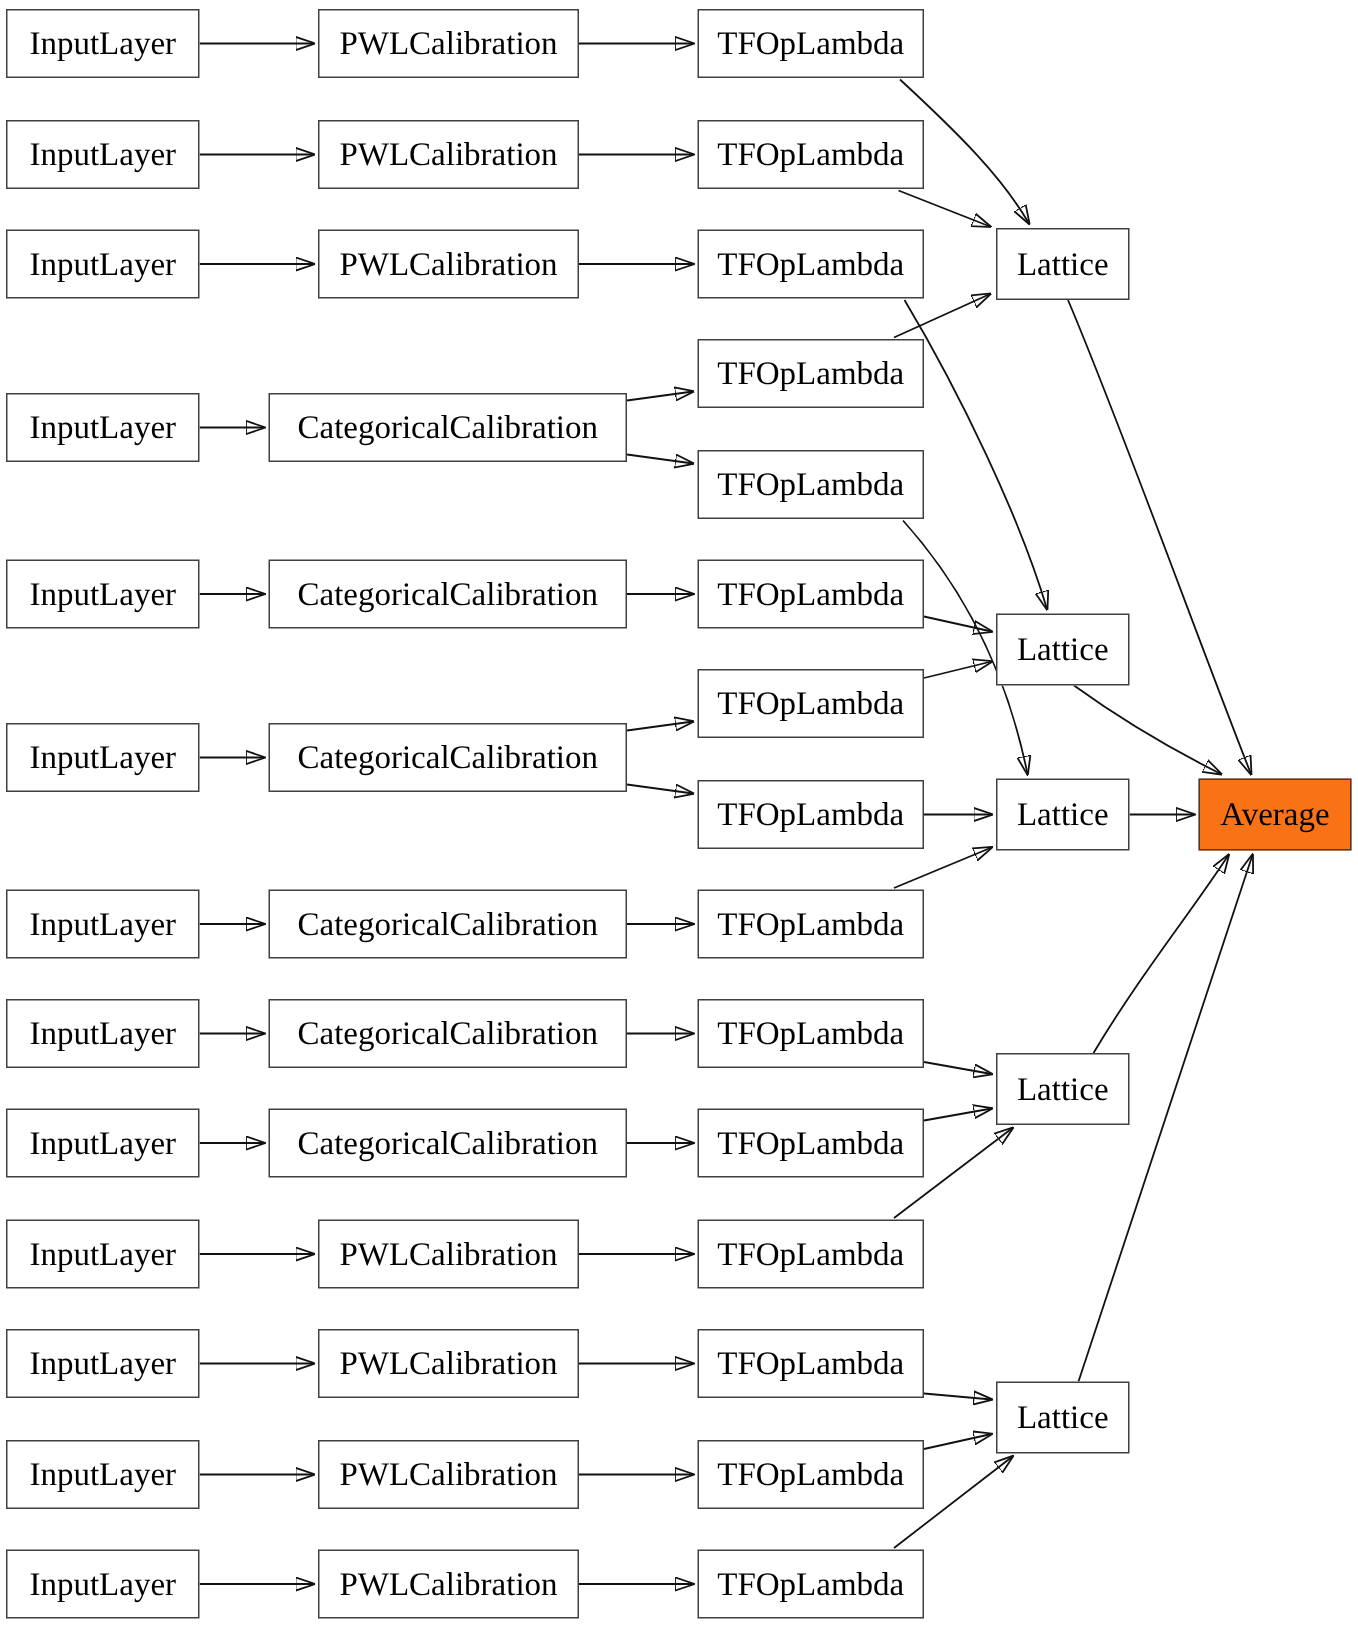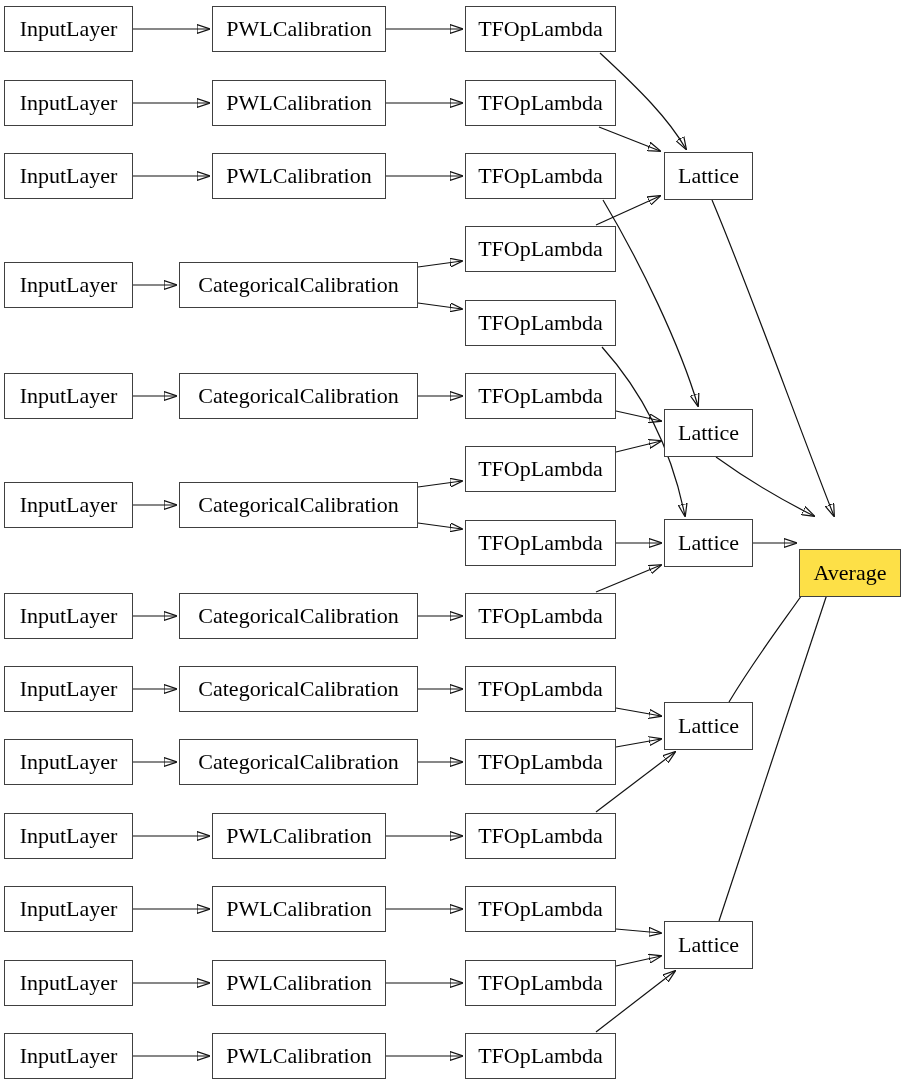--- a/index.html
+++ b/index.html
@@ -142,15 +142,15 @@
       <div class="node" style="left: 465px; top: 739px; width: 151px; height: 46px; border-color: rgb(64, 64, 64); background: rgb(255, 255, 255); color: rgb(0, 0, 0);">TFOpLambda</div>
       <div class="node" style="left: 465px; top: 813px; width: 151px; height: 46px; border-color: rgb(64, 64, 64); background: rgb(255, 255, 255); color: rgb(0, 0, 0);">TFOpLambda</div>
       <div class="node" style="left: 465px; top: 886px; width: 151px; height: 46px; border-color: rgb(64, 64, 64); background: rgb(255, 255, 255); color: rgb(0, 0, 0);">TFOpLambda</div>
       <div class="node" style="left: 465px; top: 960px; width: 151px; height: 46px; border-color: rgb(64, 64, 64); background: rgb(255, 255, 255); color: rgb(0, 0, 0);">TFOpLambda</div>
       <div class="node" style="left: 465px; top: 1033px; width: 151px; height: 46px; border-color: rgb(64, 64, 64); background: rgb(255, 255, 255); color: rgb(0, 0, 0);">TFOpLambda</div>
       <div class="node" style="left: 664px; top: 152px; width: 89px; height: 48px; border-color: rgb(64, 64, 64); background: rgb(255, 255, 255); color: rgb(0, 0, 0);">Lattice</div>
       <div class="node" style="left: 664px; top: 409px; width: 89px; height: 48px; border-color: rgb(64, 64, 64); background: rgb(255, 255, 255); color: rgb(0, 0, 0);">Lattice</div>
       <div class="node" style="left: 664px; top: 519px; width: 89px; height: 48px; border-color: rgb(64, 64, 64); background: rgb(255, 255, 255); color: rgb(0, 0, 0);">Lattice</div>
       <div class="node" style="left: 664px; top: 702px; width: 89px; height: 48px; border-color: rgb(64, 64, 64); background: rgb(255, 255, 255); color: rgb(0, 0, 0);">Lattice</div>
       <div class="node" style="left: 664px; top: 921px; width: 89px; height: 48px; border-color: rgb(64, 64, 64); background: rgb(255, 255, 255); color: rgb(0, 0, 0);">Lattice</div>
-      <div class="node" style="left: 799px; top: 519px; width: 102px; height: 48px; border-color: rgb(64, 64, 64); background: #fde047; color: rgb(0, 0, 0); margin-top: 30px;">Average</div>
+      <div class="node" style="left: 799px; top: 519px; width: 102px; height: 48px; border-color: rgb(64, 64, 64); background: #f97316; color: rgb(0, 0, 0);">Average</div>
     </div>
 </div>
 
 </body></html>

